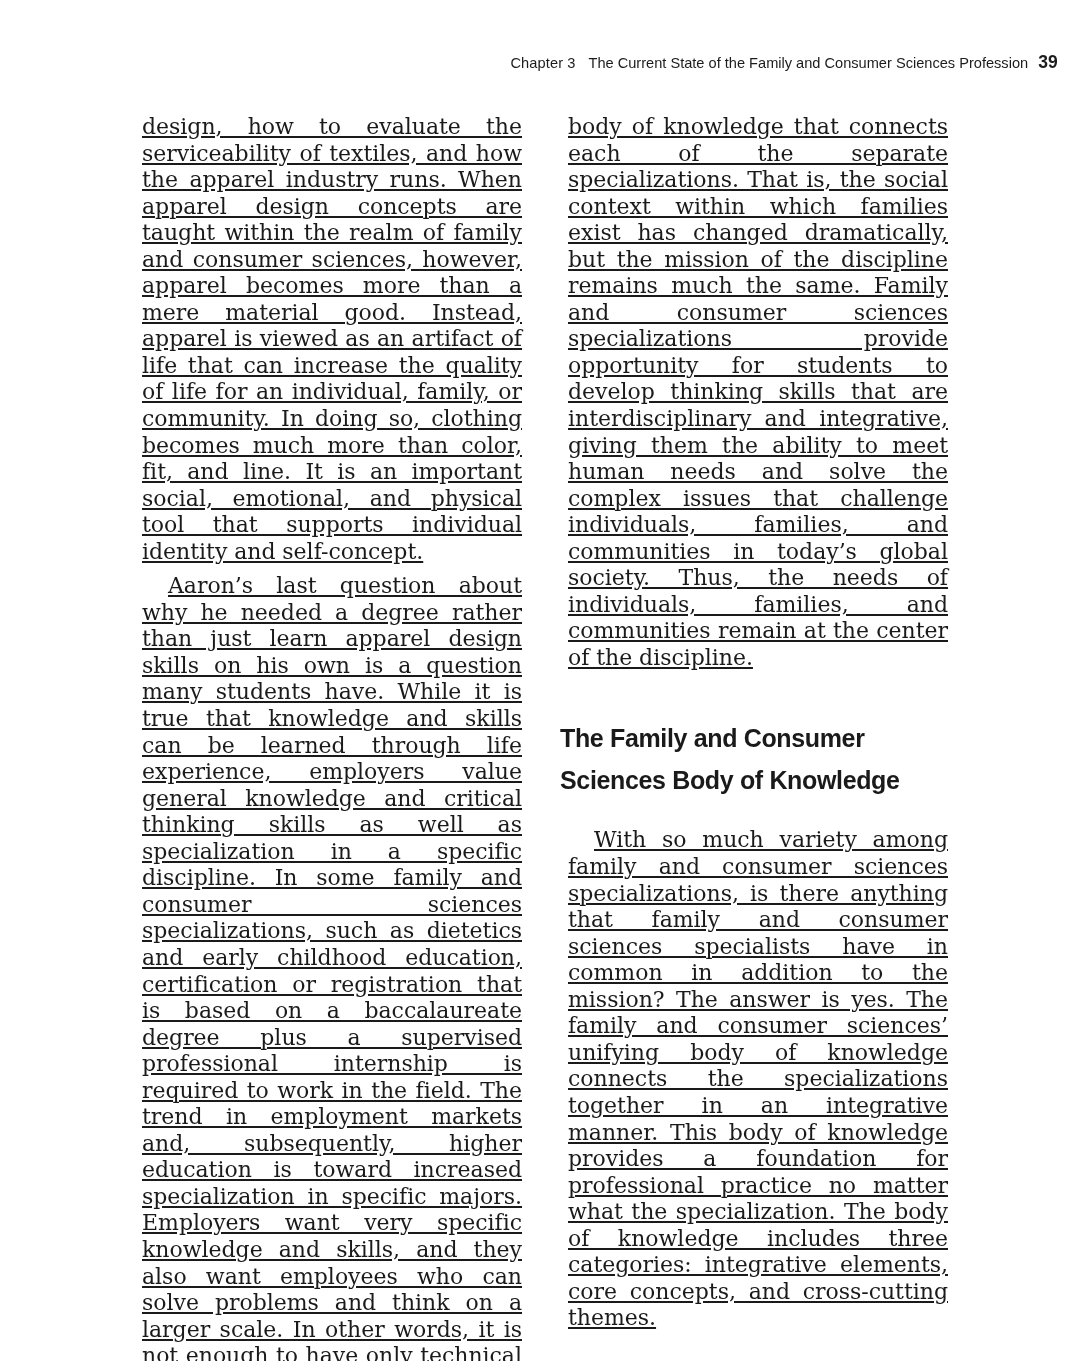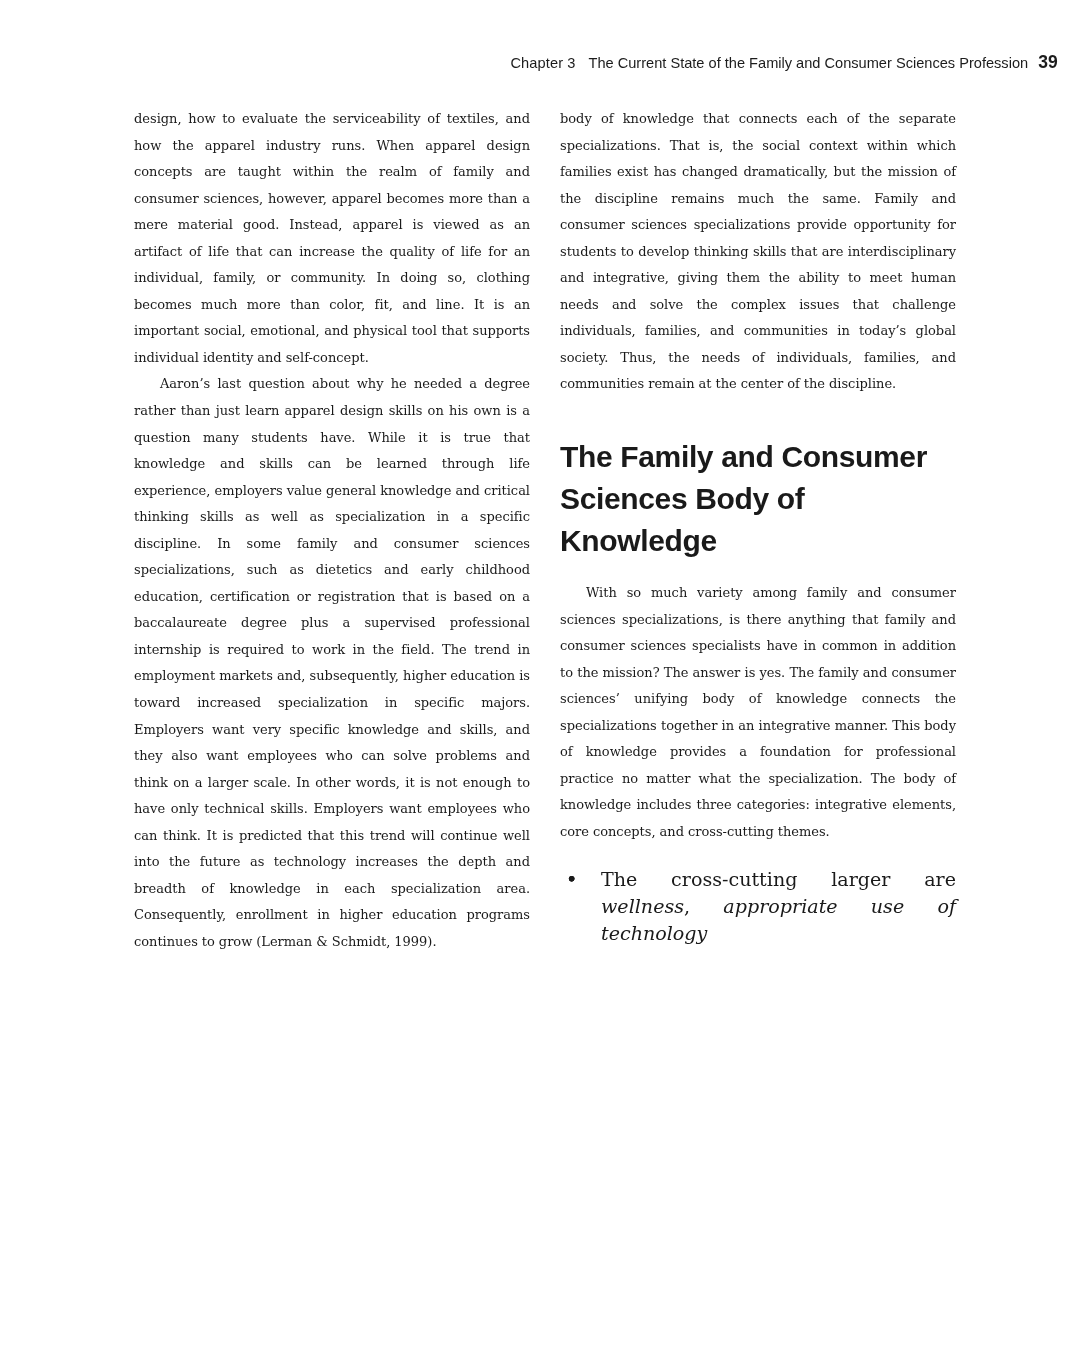--- a/index.html
+++ b/index.html
@@ -59,39 +59,40 @@
     width: 822px;
     display: flex;
     gap: 30px;
   }
   .col {
     width: 425px;
   }
 
   
   p.body {
-    margin: 0;
-    font-size: 13px;
+    margin: 8px;
+    font-size: 22px;
     line-height: 26.55px;
     text-align: justify;
     text-justify: inter-word;
     hyphens: none;
     letter-spacing: -0.02px;
     word-spacing: -0.1px;
+    text-decoration: underline;
   }
   p.body.indent {
     text-indent: 26px;
   }
 
   
   h2.section-title {
     margin: 0;
     font-family: "Liberation Sans", sans-serif;
     font-weight: bold;
-    font-size: 30px;
+    font-size: 25px;
     line-height: 42px;
     letter-spacing: -0.35px;
     color: #1a1a1a;
   }
   .title-spacer-top { height: 38px; }
   .title-spacer-bottom { height: 18px; }
 
   
   ul.bullets {
     margin: 0;

